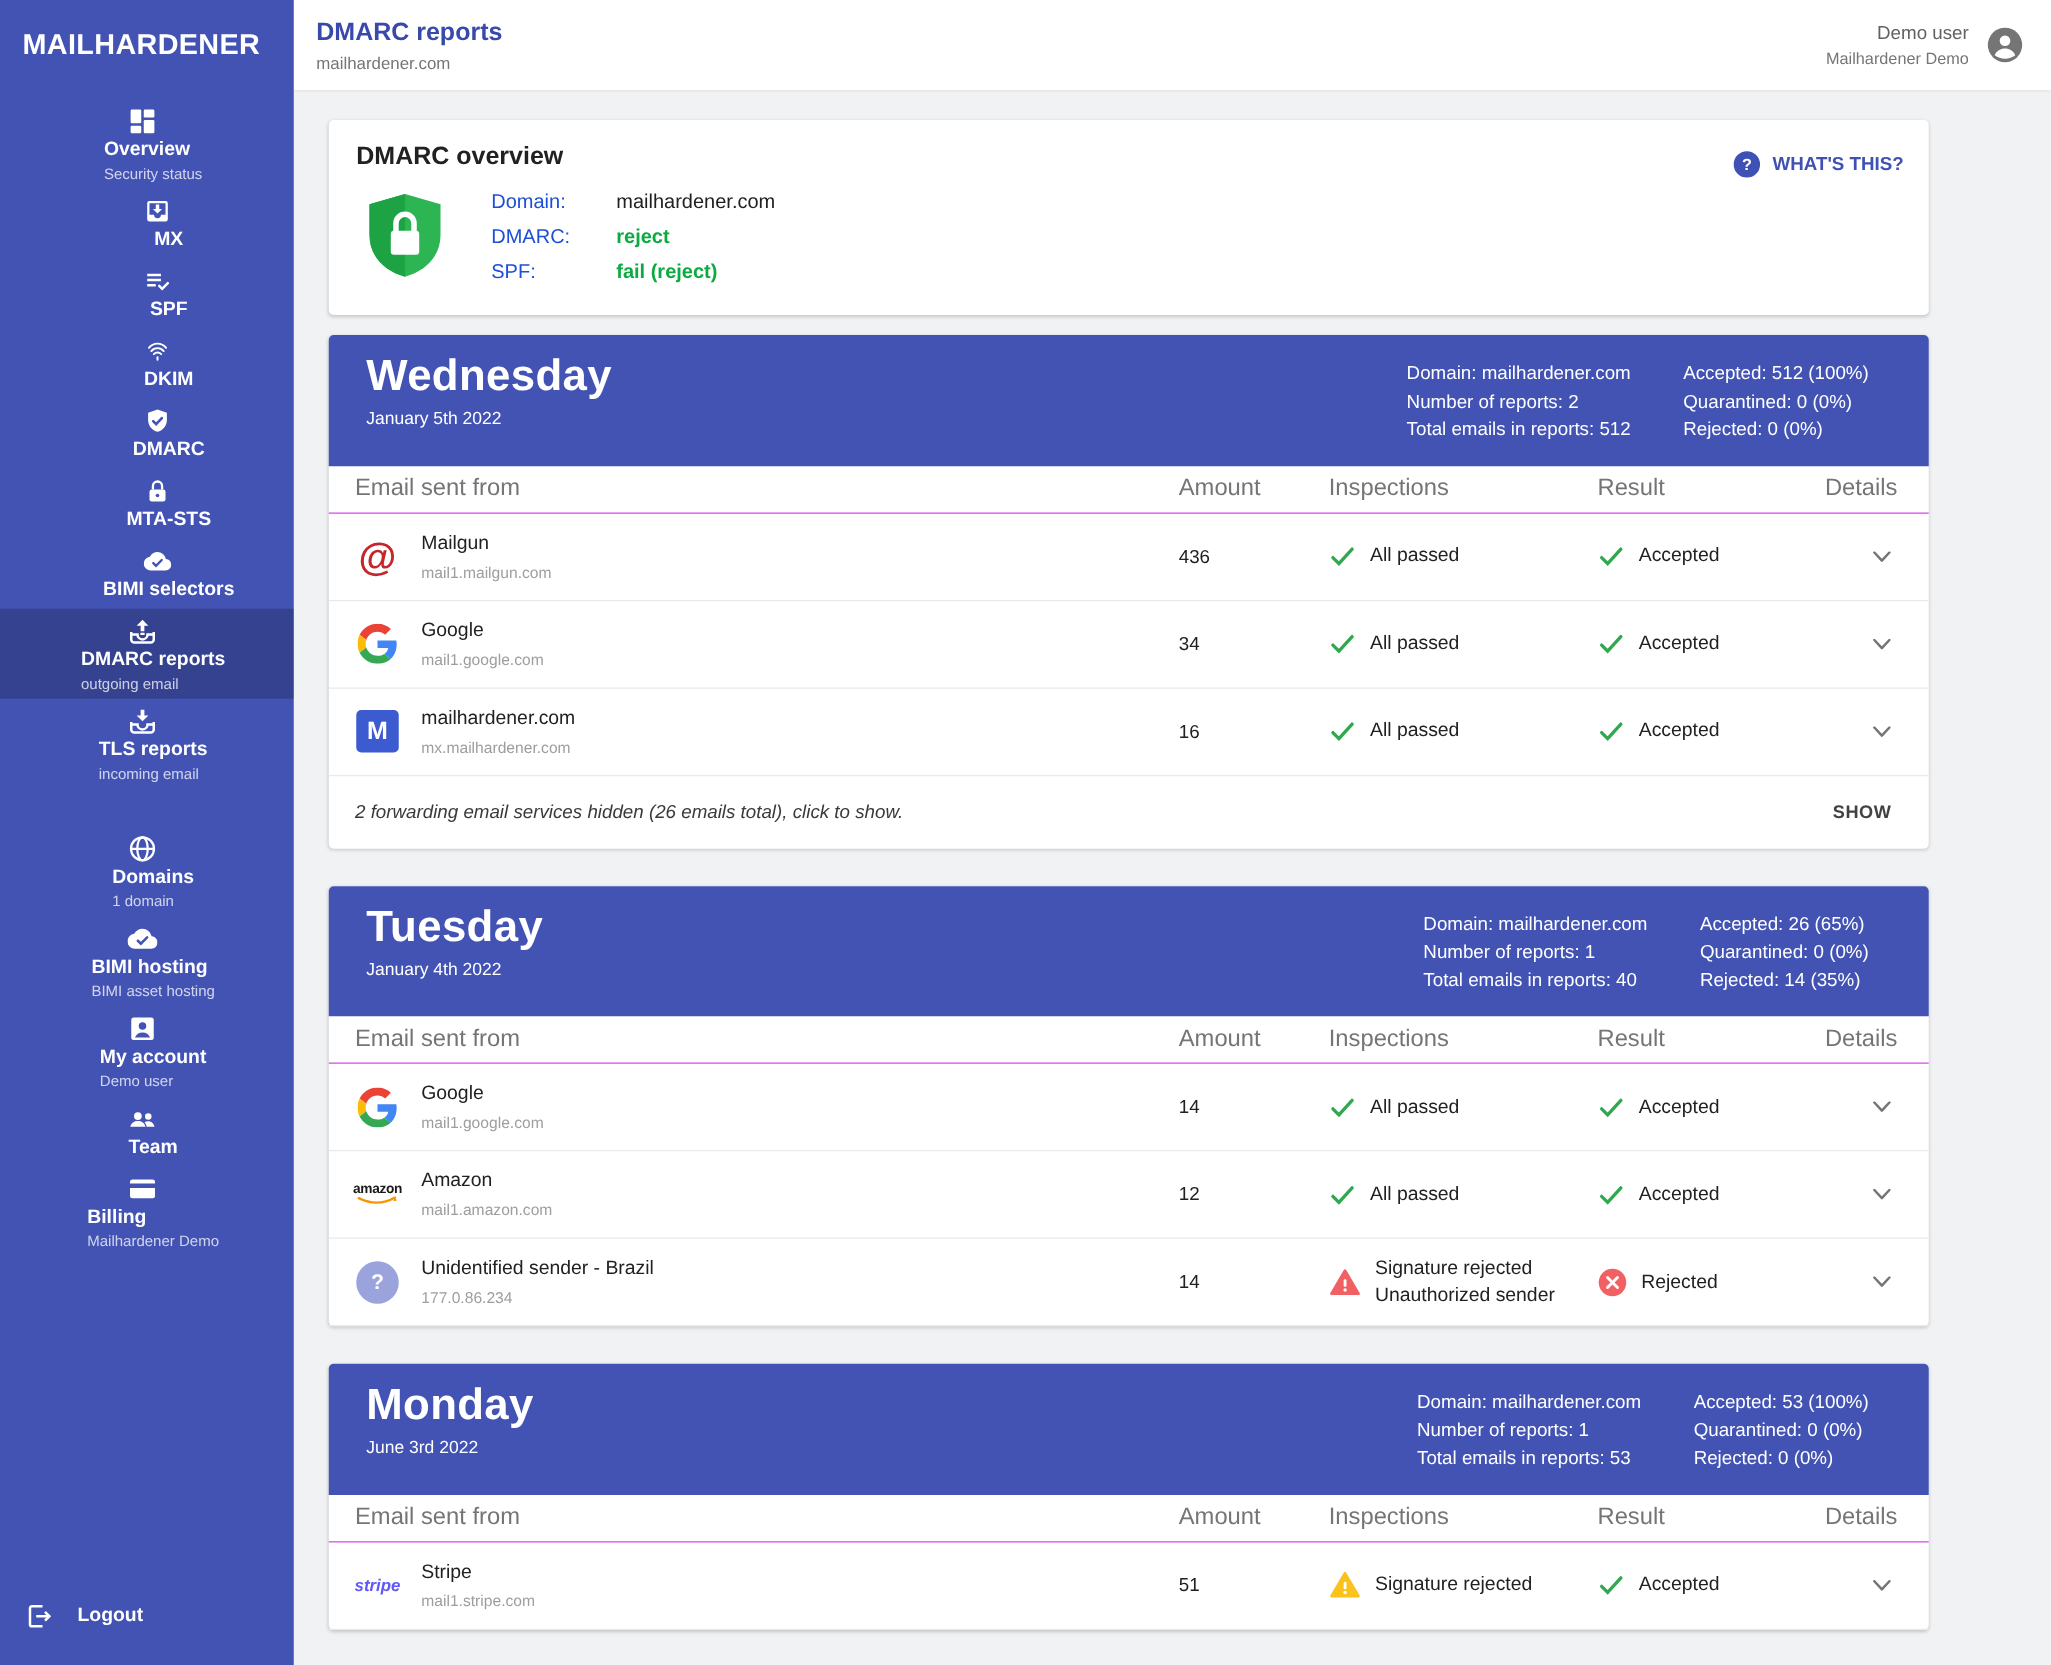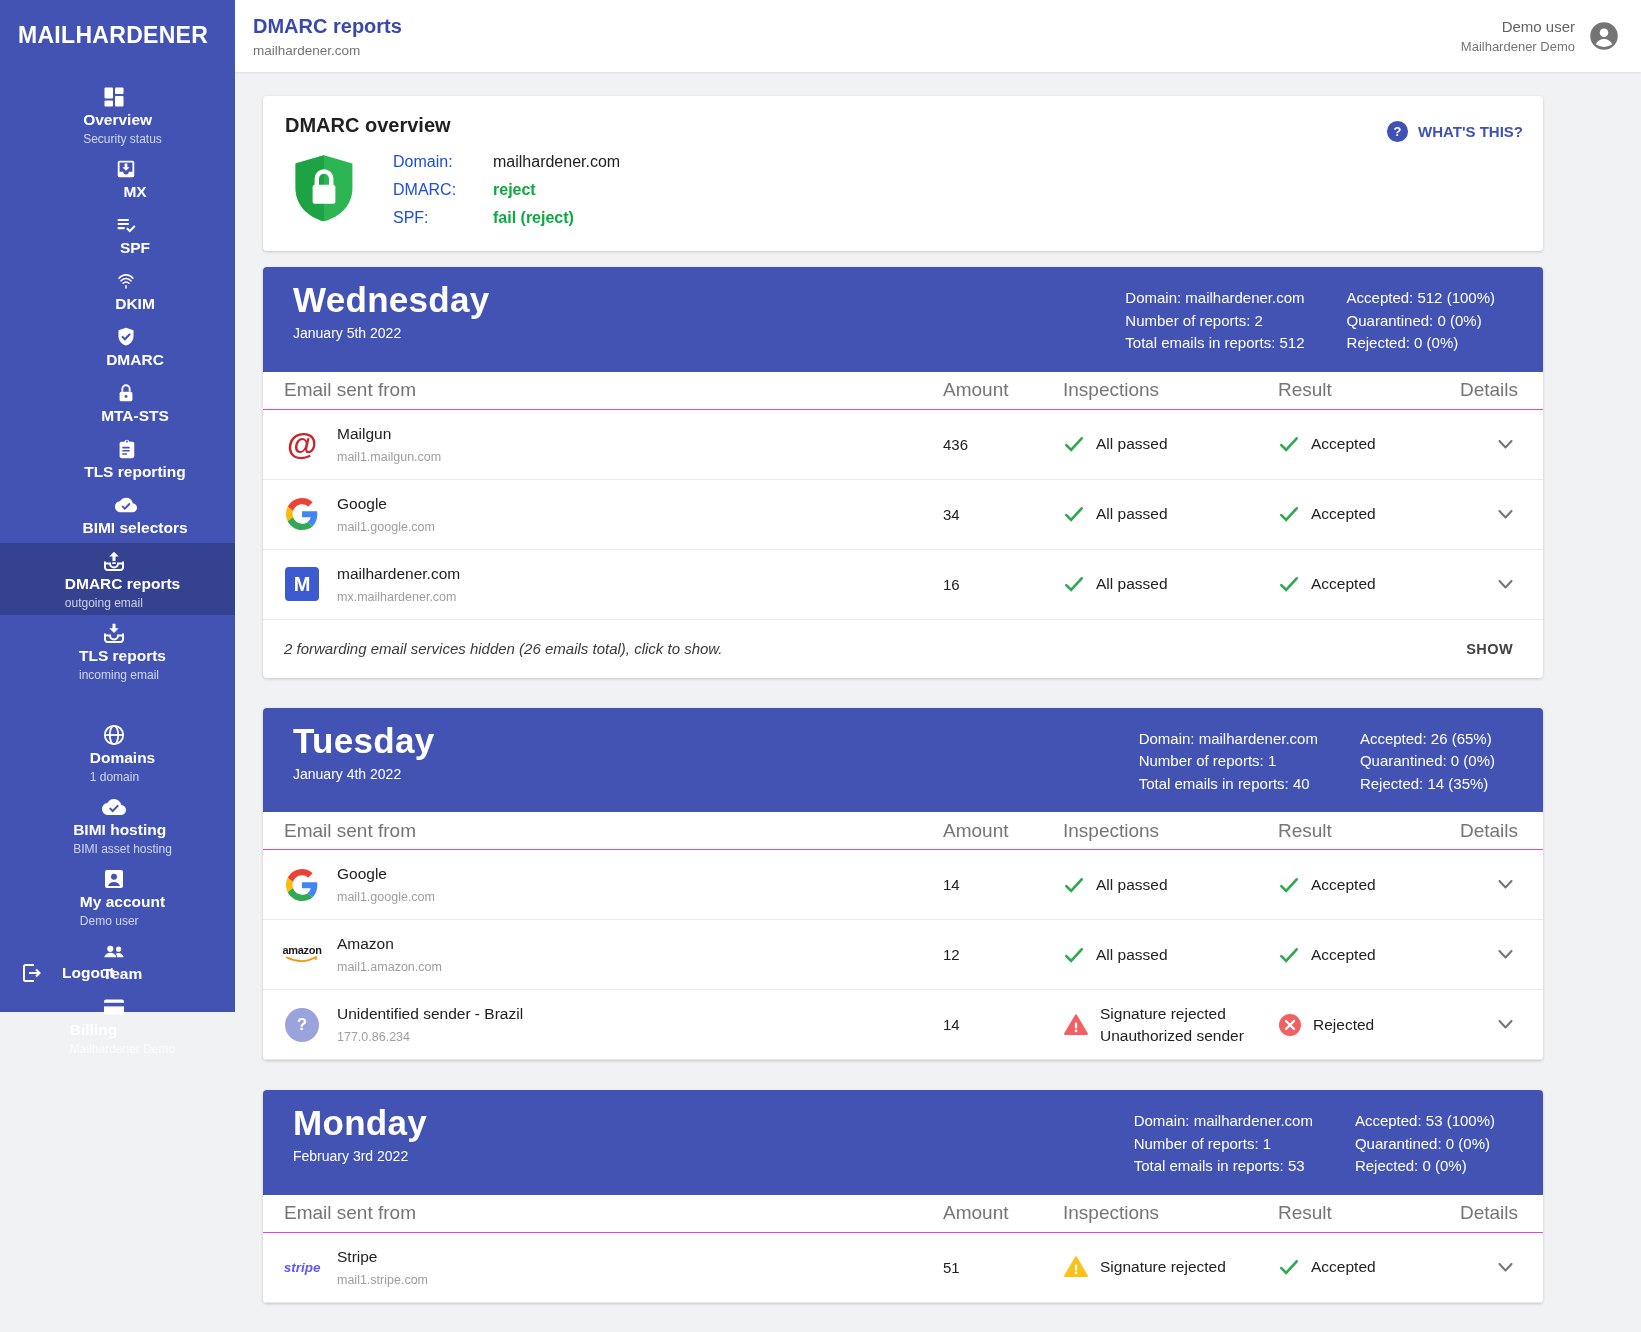--- a/index.html
+++ b/index.html
@@ -3,21 +3,21 @@
 <meta charset="utf-8">
 <style>
   * { box-sizing:border-box; }
   html,body { margin:0; padding:0; }
   body {
     width:1641px; height:1332px; overflow:hidden;
     font-family:"Liberation Sans","DejaVu Sans",sans-serif;
     background:#f1f2f4; display:flex; color:#212121;
   }
   
-  .sidebar { width:235px; min-width:235px; background:#4253b4; color:#fff; height:1012px; position:relative; z-index:3; }
+  .sidebar { width:235px; min-width:235px; background:#4253b4; color:#fff; height:1332px; position:relative; z-index:3; }
   .logo { font-size:23px; font-weight:bold; padding:22px 0 0 18px; letter-spacing:.3px; }
   .nav { margin-top:30px; }
   .nav-item { display:flex; align-items:center; min-height:46px; padding:5px 8px 5px 18px; cursor:pointer;flex-direction:column; }
   .nav-item.indent { padding-left:43px; }
   .nav-item.gap-before { margin-top:30px; }
   .nav-item.active { background:rgba(0,0,0,0.2); }
   .nav-icon { width:26px; height:26px; margin-right:18px; flex:none; display:flex; align-items:center; justify-content:center; }
   .nav-icon svg { width:24px; height:24px; }
   .indent .nav-icon svg { width:22px; height:22px; }
   .nav-label { font-weight:bold; font-size:15.5px; line-height:20px; display:block; }
@@ -158,32 +158,20 @@
             <rect x="5" y="10.5" width="14" height="10.5" rx="2" fill="#fff"></rect>
             <circle cx="12" cy="15.7" r="1.6" fill="#4253b4"></circle>
           </svg>
         </span>
     <span class="nav-text">
       <span class="nav-label">MTA-STS</span>
 
     </span>
   </div>
 
-  <div class="nav-item indent">
-    <span class="nav-icon">
-          <svg viewBox="0 0 24 24">
-            <path fill="#fff" d="M19 4h-3.2a2.9 2.9 0 0 0-5.6 0H7a2 2 0 0 0-2 2v14a2 2 0 0 0 2 2h12a2 2 0 0 0 2-2V6a2 2 0 0 0-2-2zm-6-1.2a1.1 1.1 0 1 1 0 2.2 1.1 1.1 0 0 1 0-2.2z"></path>
-            <path stroke="#4253b4" stroke-width="1.7" d="M8 10.5h8M8 14h8M8 17.5h5"></path>
-          </svg>
-        </span>
-    <span class="nav-text">
-      <span class="nav-label">TLS reporting</span>
-
-    </span>
-  </div>
 
   <div class="nav-item indent">
     <span class="nav-icon">
           <svg viewBox="0 0 24 24">
             <path fill="#fff" d="M19.35 10.04A7.49 7.49 0 0 0 12 4C9.11 4 6.6 5.64 5.35 8.04A5.994 5.994 0 0 0 0 14c0 3.31 2.69 6 6 6h13c2.76 0 5-2.24 5-5 0-2.64-2.05-4.78-4.65-4.96z"></path>
             <path d="M8.3 13.6l2.4 2.4 5-5.1" stroke="#4253b4" stroke-width="2" fill="none" stroke-linecap="round"></path>
           </svg>
         </span>
     <span class="nav-text">
       <span class="nav-label">BIMI selectors</span>
@@ -674,21 +662,21 @@
   </div>
 </div>
 
     </div>
   </section>
 
   <section class="card day-card">
     <header class="day-header">
       <div class="day-left">
         <div class="day-title">Monday</div>
-        <div class="day-date">February 3rd 2022</div>
+        <div class="day-date">June 3rd 2022</div>
       </div>
       <div class="day-stats">
         <div class="stats-col sc-left">
                 <div>Domain: mailhardener.com</div>
                 <div>Number of reports: 1</div>
                 <div>Total emails in reports: 53</div>
               </div>
         <div class="stats-col sc-right">
                 <div>Accepted: 53 (100%)</div>
                 <div>Quarantined: 0 (0%)</div>

